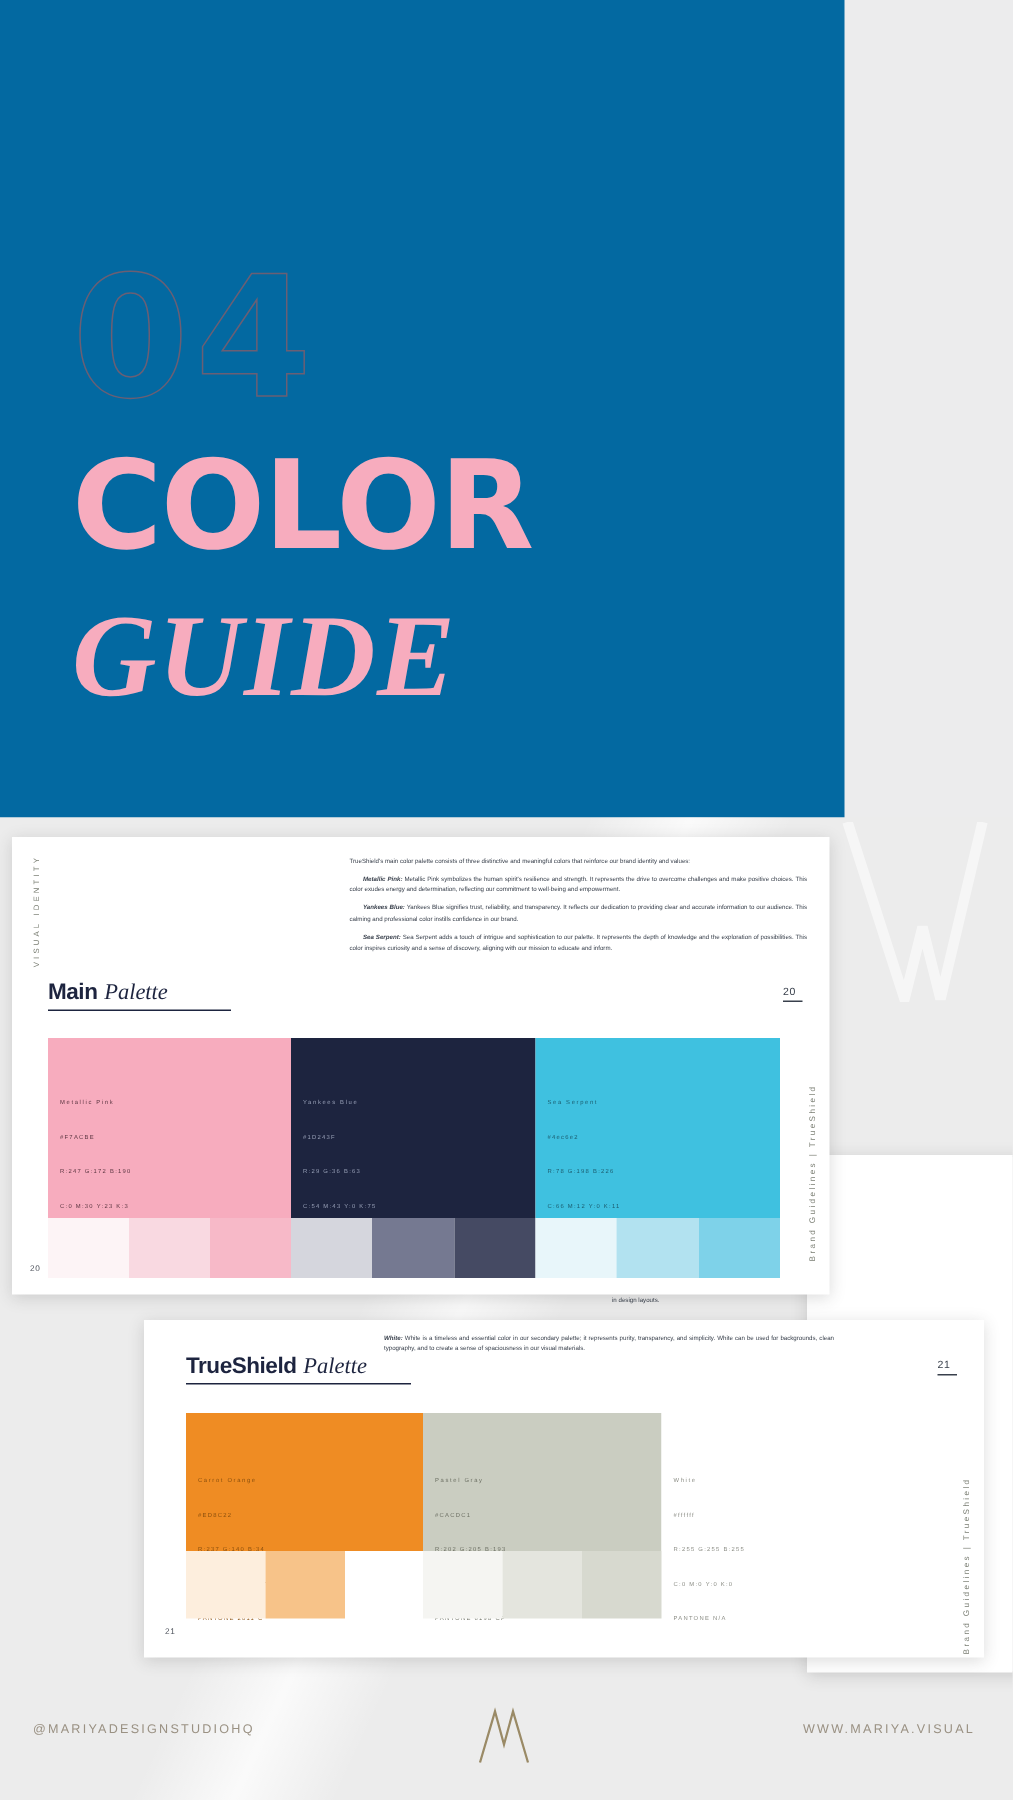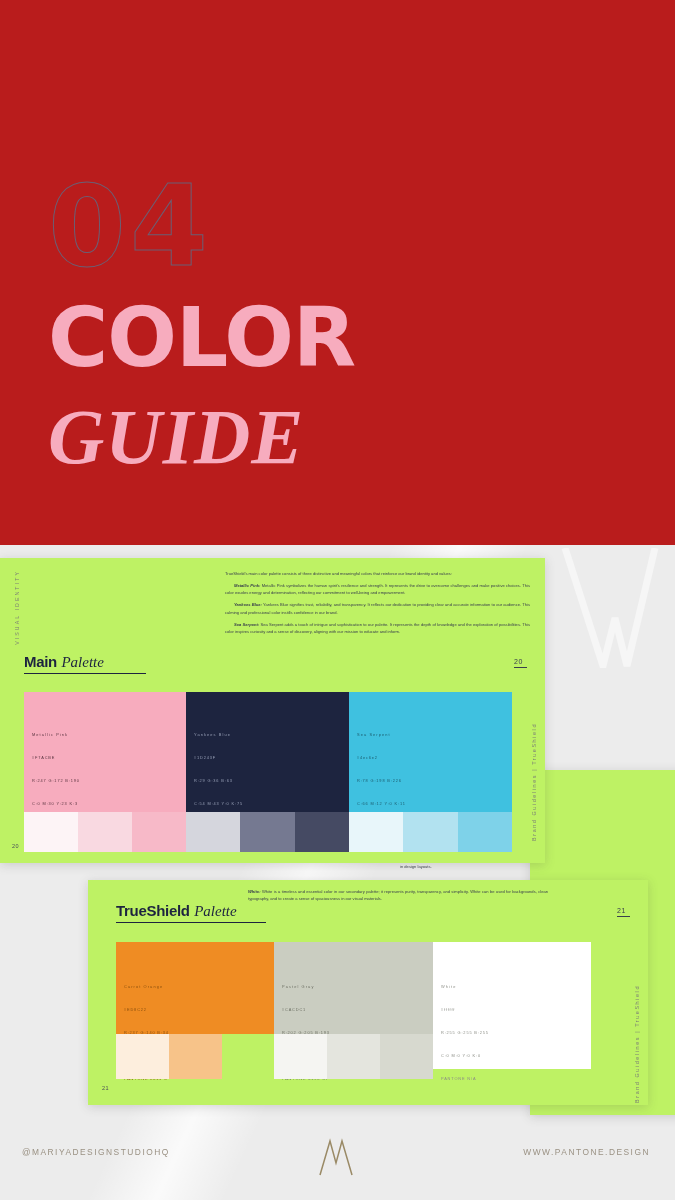--- a/index.html
+++ b/index.html
@@ -7,22 +7,22 @@
   html,body { width:675px; height:1200px; }
   body {
     font-family:"Liberation Sans", sans-serif;
     background:#ececed;
     position:relative;
     overflow:hidden;
   }
 
   
   #hero {
-    position:absolute; left:0; top:0; width:675px; height:545px;
-    background:#b91c1c; overflow:hidden;
+    position:absolute; left:0; top:0; width:563px; height:545px;
+    background:#0369a1; overflow:hidden;
   }
   #hero-number {
     position:absolute; left:48px; top:170px;
     font-size:112px; font-weight:700; letter-spacing:4px;
     color:transparent;
     -webkit-text-stroke:1px #6b5f74;
     font-family:"DejaVu Sans", sans-serif;
     line-height:1;
   }
   #hero-title {
@@ -46,21 +46,21 @@
       linear-gradient(115deg, rgba(255,255,255,0) 40%, rgba(255,255,255,.75) 47%, rgba(255,255,255,0) 54%),
       #ececec;
   }
   #bg-watermark {
     position:absolute; right:10px; top:548px;
     width:110px; height:120px;
     opacity:.55;
   }
 
   
-  .card { position:absolute; background:#bef264; }
+  .card { position:absolute; background:#ffffff;margin-left:8px; }
   .card-shadow { box-shadow:0 2px 10px rgba(60,60,60,.18); }
 
   #card-21b { left:530px; top:770px; width:160px; height:345px; }
   #card-20  { left:0px;   top:558px; width:545px; height:305px; }
   #card-21  { left:88px;  top:880px; width:560px; height:225px; }
 
   
   .vlabel {
     position:absolute;
     writing-mode:vertical-rl;
@@ -301,14 +301,14 @@
   </div>
 
   <div class="pagenum pagenum-sm" style="left:14px; top:205px;">21</div>
 </div>
 
 <div class="footer">
   <div class="footer-text" id="footer-handle">@MARIYADESIGNSTUDIOHQ</div>
   <svg id="footer-logo" width="44" height="40" viewBox="0 0 44 40">
     <path d="M6 38 L16 4 L22 26 L28 4 L38 38" fill="none" stroke="#9a8a66" stroke-width="1.5" stroke-linejoin="miter"></path>
   </svg>
-  <div class="footer-text" id="footer-url">WWW.PANTONE.DESIGN</div>
+  <div class="footer-text" id="footer-url">WWW.MARIYA.VISUAL</div>
 </div>
 
 </body></html>

